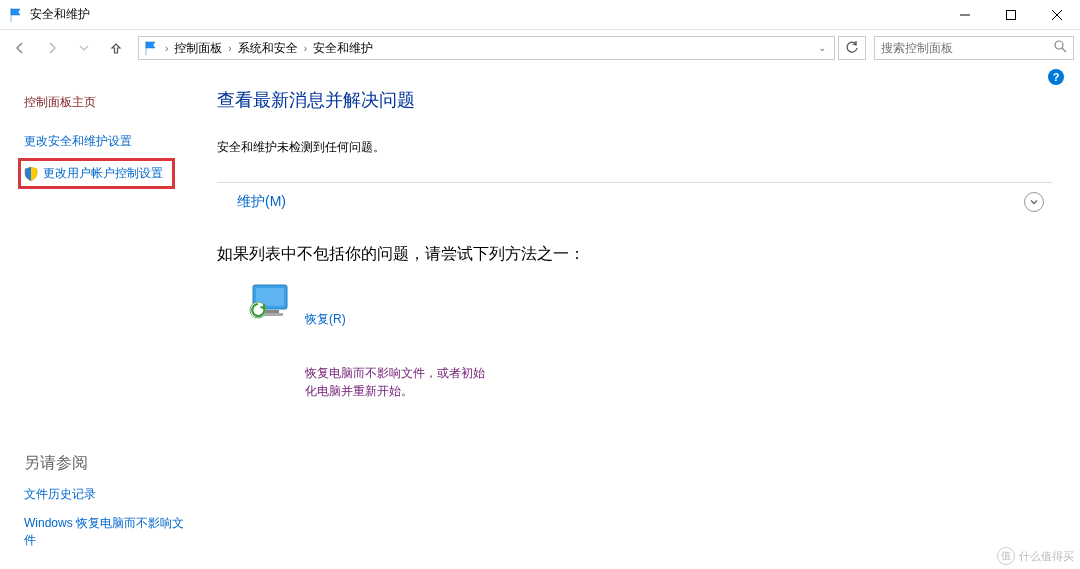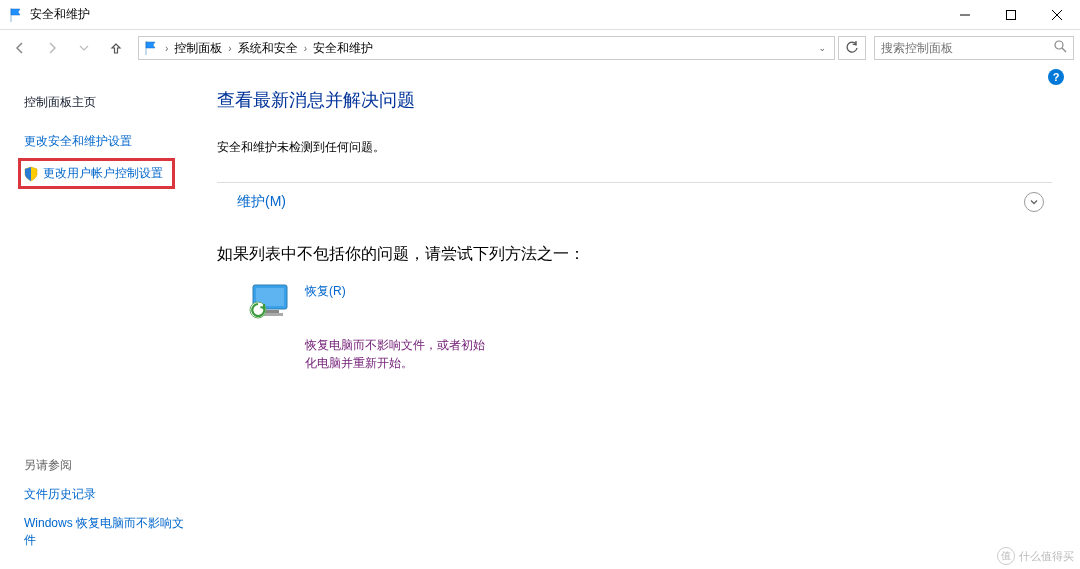--- a/index.html
+++ b/index.html
@@ -29,39 +29,39 @@
 .searchicon { color: #777; }
 
 
 .helprow { height: 22px; display: flex; justify-content: flex-end; align-items: center; padding-right: 16px; }
 .helpicon { width: 16px; height: 16px; border-radius: 50%; background: #0078d7; color: #fff; font-size: 11px; font-weight: bold; display: flex; align-items: center; justify-content: center; }
 
 
 .body { display: flex; height: calc(100% - 88px); }
 .sidebar { width: 205px; padding: 0 14px 14px 24px; display: flex; flex-direction: column; }
 .sidelink { color: #0066cc; font-size: 12px; padding: 6px 0; cursor: pointer; }
-.sidelink.black { color: #0f172a; }
+.sidelink.black { color: #7f1d1d; }
 .highlighted { border: 3px solid #d9363e; padding: 4px 6px 4px 2px; margin: 2px 16px 2px -6px; display: flex; align-items: center; gap: 4px; }
 .shield { width: 16px; height: 16px; flex-shrink: 0; }
 .sidespacer { flex: 1; }
-.seealso { color: #666; font-size: 12px; padding: 6px 0; }
+.seealso { color: #666; font-size: 16px; padding: 6px 0; }
 
 .main { flex: 1; padding: 0 28px 0 12px; }
 .main h1 { color: #003399; font-weight: normal; font-size: 18px; margin-bottom: 27px; }
 .subtext { font-size: 12px; color: #000000; margin-bottom: 26px; }
 .section { border-top: 1px solid #ddd; height: 38px; display: flex; align-items: center; justify-content: space-between; padding: 0 8px 0 20px; cursor: pointer; }
 .section:last-of-type { border-bottom: 1px solid #ddd; }
 .section .label { color: #0066cc; font-size: 14px; }
 .chev { width: 20px; height: 20px; border: 1px solid #999; border-radius: 50%; display: flex; align-items: center; justify-content: center; color: #666; }
 .chev svg { width: 10px; height: 10px; }
 
 .tryother { font-size: 16px; margin: 24px 0 18px 0; }
 .recovery { display: flex; gap: 14px; padding-left: 30px; }
 .recicon { width: 44px; height: 38px; }
-.rectext .link { color: #0066cc; font-size: 12px; cursor: pointer; display: block; margin-bottom: 4px; }
+.rectext .link { color: #0066cc; font-size: 12px; cursor: pointer; display: block; margin-bottom: 4px; margin-top: 28px; }
 .rectext .desc { font-size: 12px; color: #701a75; max-width: 190px; line-height: 1.5; margin-top: 36px; }
 
 .watermark { position: absolute; right: 6px; bottom: 4px; color: #bbb; font-size: 11px; display: flex; align-items: center; gap: 4px; }
 .watermark .logo { width: 18px; height: 18px; border: 1px solid #ccc; border-radius: 50%; display: flex; align-items: center; justify-content: center; font-size: 10px; }
 </style>
 </head>
 <body>
 
 <div class="titlebar">
   <svg class="flag" viewBox="0 0 16 16">

